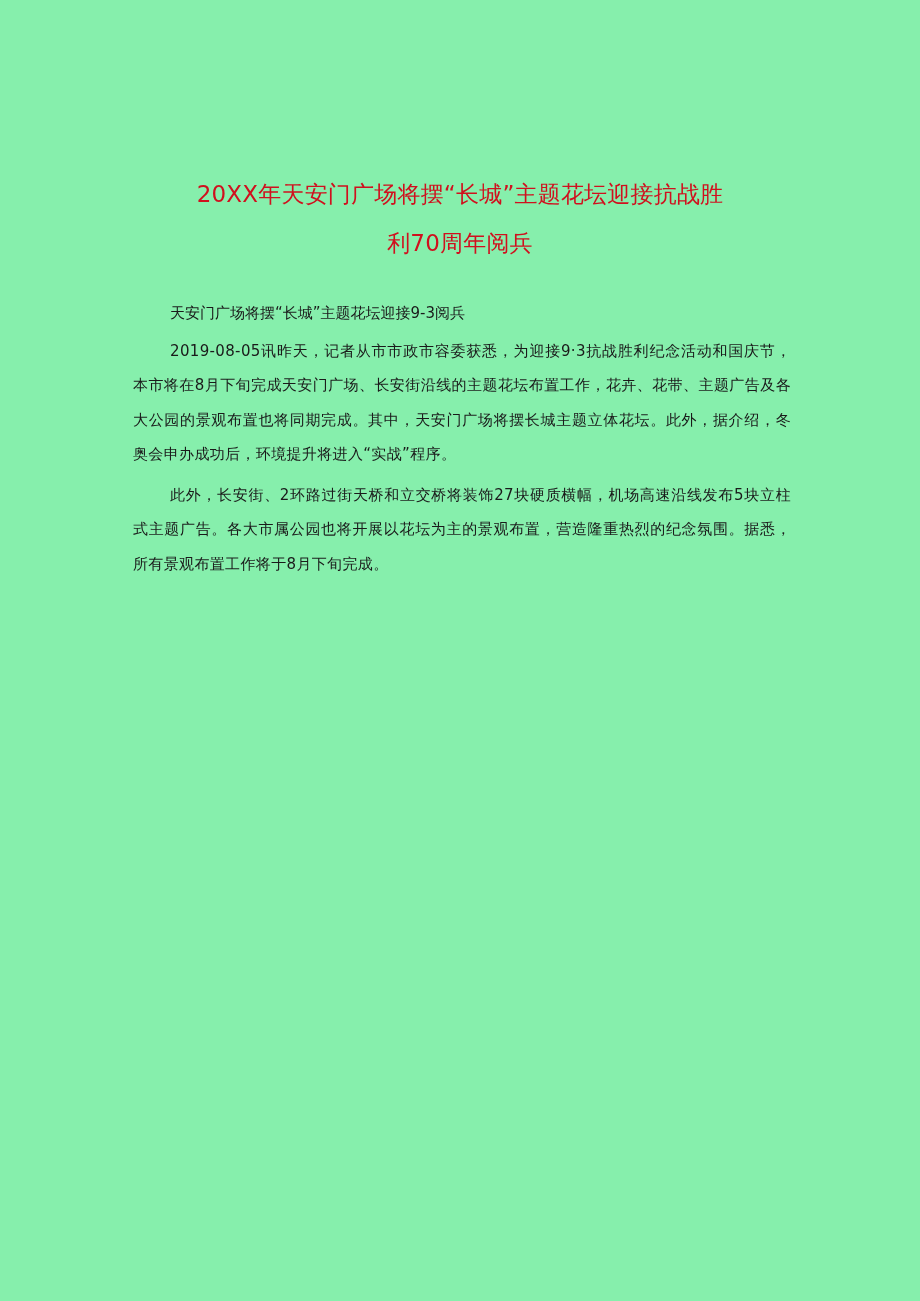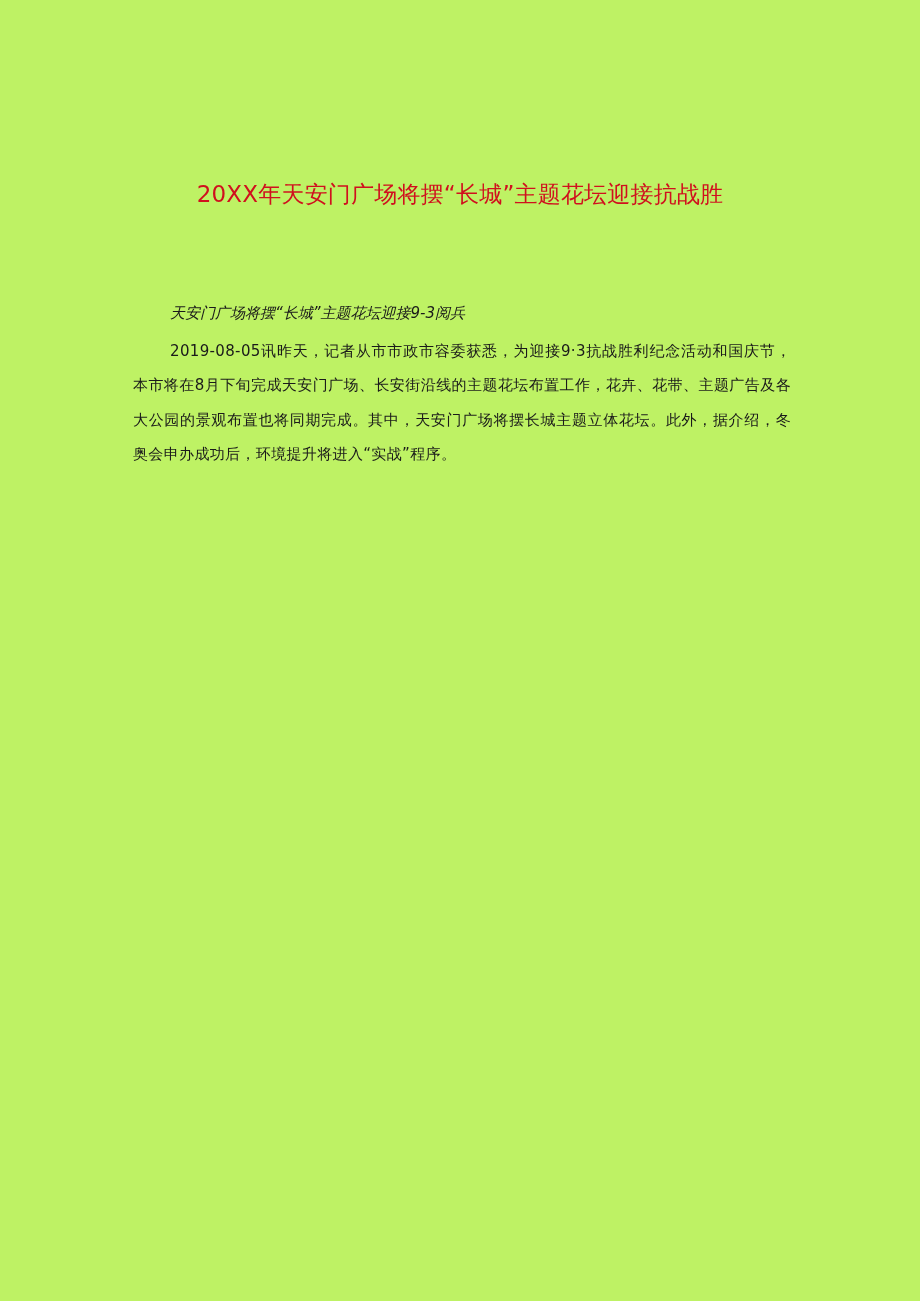--- a/index.html
+++ b/index.html
@@ -13,21 +13,21 @@
       position: relative;
       overflow: hidden;
       font-family: "DejaVu Sans", "Liberation Sans", sans-serif;
       color: #111111;
     }
     .page {
       position: absolute;
       left: 0; top: 0;
       width: 920px;
       height: 1301px;
-      background: #bef264;
+      background: #86efac;
     }
     .title {
       position: absolute;
       left: 130px;
       width: 660px;
       top: 170px;
       text-align: center;
       color: #d0101e;
       font-size: 23px;
       line-height: 49px;
@@ -41,35 +41,36 @@
       left: 133px;
       width: 658px;
       top: 296px;
       font-size: 15px;
       line-height: 34.5px;
       color: #1a1a1a;
     }
     .subtitle {
       margin: 0 0 3px 0;
       padding-left: 37px;
-      font-style: italic;
     }
     .para {
       margin: 0 0 6px 0;
       text-indent: 37px;
       text-align: justify;
       text-align-last: left;
       letter-spacing: 0.35px;
     }
   </style>
 </head>
 <body>
 
 <div class="page">
   <h1 class="title">
     <span>20XX年天安门广场将摆“长城”主题花坛迎接抗战胜</span>
+    <span>利70周年阅兵</span>
   </h1>
 
   <div class="body">
     <p class="subtitle">天安门广场将摆“长城”主题花坛迎接9-3阅兵</p>
     <p class="para">2019-08-05讯昨天，记者从市市政市容委获悉，为迎接9·3抗战胜利纪念活动和国庆节，本市将在8月下旬完成天安门广场、长安街沿线的主题花坛布置工作，花卉、花带、主题广告及各大公园的景观布置也将同期完成。其中，天安门广场将摆长城主题立体花坛。此外，据介绍，冬奥会申办成功后，环境提升将进入“实战”程序。</p>
+    <p class="para">此外，长安街、2环路过街天桥和立交桥将装饰27块硬质横幅，机场高速沿线发布5块立柱式主题广告。各大市属公园也将开展以花坛为主的景观布置，营造隆重热烈的纪念氛围。据悉，所有景观布置工作将于8月下旬完成。</p>
   </div>
 </div>
 
 </body></html>

